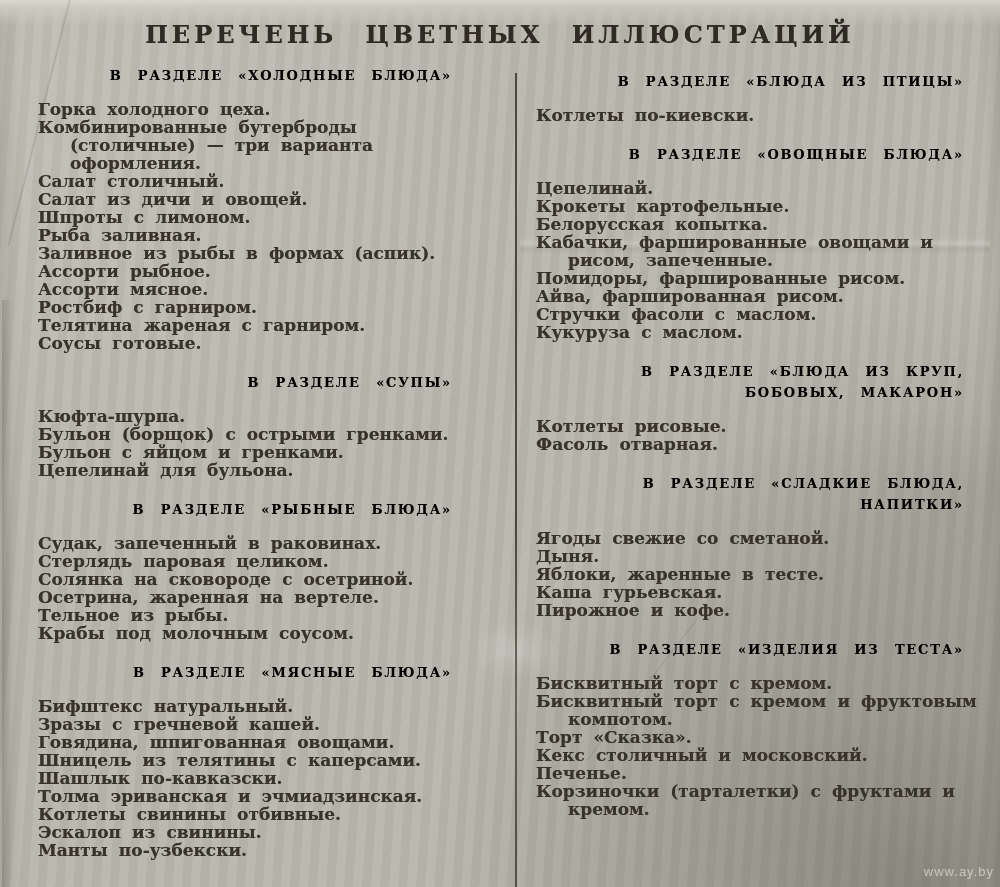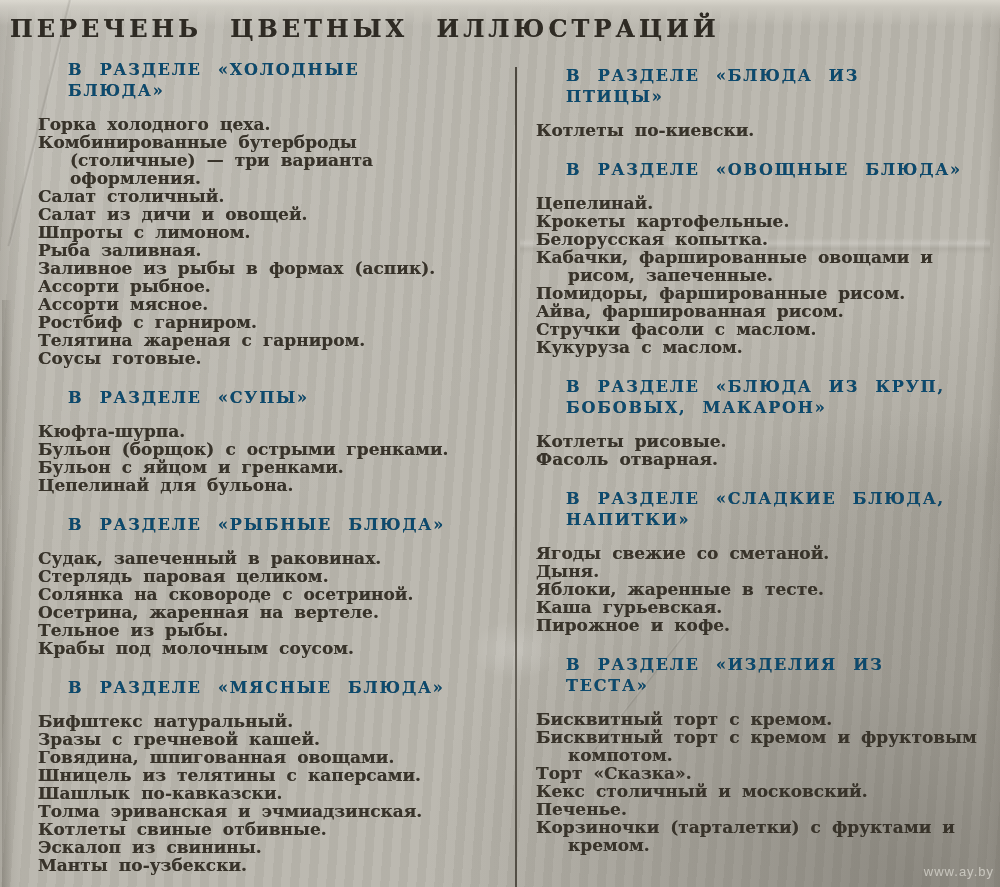--- a/index.html
+++ b/index.html
@@ -30,24 +30,26 @@
   .crease-c{left:520px;top:238px;width:470px;height:16px;
     background:linear-gradient(180deg, rgba(255,255,255,0), rgba(255,255,255,0.16), rgba(70,66,58,0.08), rgba(255,255,255,0));}
   .crease-d{left:640px;top:600px;width:3px;height:180px;transform:rotate(38deg);
     background:linear-gradient(to right, rgba(255,255,255,0.10), rgba(60,56,48,0.14), rgba(255,255,255,0));}
   .crease-e{left:470px;top:620px;width:90px;height:60px;
     background:radial-gradient(ellipse at center, rgba(255,255,255,0.18), rgba(255,255,255,0) 70%);}
 
   .page{position:relative;width:100%;height:100%;padding:14px 10px 0 10px;}
 
   .title{
+    text-align:center;
     font-size:24px;
     font-weight:bold;
     letter-spacing:4px;
     word-spacing:16px;
+    margin-top:6px;
     color:#2f2b24;
     text-shadow:0 0 0.6px rgba(47,43,36,0.7);
   }
 
   .columns{
     position:relative;
     display:flex;
     margin-top:16px;
     height:820px;
   }
@@ -55,29 +57,29 @@
     position:absolute;
     left:505px;top:8px;bottom:-16px;
     width:2px;
     background:linear-gradient(180deg, rgba(58,53,44,0.85) 0 55%, rgba(58,53,44,0.65) 75%, rgba(58,53,44,0.8));
   }
   .column{flex:0 0 490px;max-width:490px;}
   .column.left{padding:0 18px 0 28px;}
   .column.right{padding:6px 6px 0 26px;margin-left:10px;}
 
   .sec-heading{
-    text-align:left;
-    font-size:16px;
+    text-align:right;
+    font-size:13px;
     font-weight:bold;
     line-height:21px;
     letter-spacing:1.8px;
     word-spacing:9px;
     margin:20px 0 14px;
     padding:0 30px;
-    color:#0c4a6e;
+    color:#000000;
     text-shadow:0 0 0.5px rgba(51,47,39,0.6);
   }
   .sec-heading:first-child{margin-top:0;}
 
   .item{
     font-size:17px;
     line-height:18px;
     word-spacing:0.30em;
     padding-left:32px;
     text-indent:-32px;
@@ -135,21 +137,21 @@
         <p class="item">Осетрина, жаренная на вертеле.</p>
         <p class="item">Тельное из рыбы.</p>
         <p class="item">Крабы под молочным соусом.</p>
         <h2 class="sec-heading">В РАЗДЕЛЕ «МЯСНЫЕ БЛЮДА»</h2>
         <p class="item">Бифштекс натуральный.</p>
         <p class="item">Зразы с гречневой кашей.</p>
         <p class="item">Говядина, шпигованная овощами.</p>
         <p class="item">Шницель из телятины с каперсами.</p>
         <p class="item">Шашлык по-кавказски.</p>
         <p class="item">Толма эриванская и эчмиадзинская.</p>
-        <p class="item">Котлеты свиные отбивные.</p>
+        <p class="item">Котлеты свинины отбивные.</p>
         <p class="item">Эскалоп из свинины.</p>
         <p class="item">Манты по-узбекски.</p>
       </div>
     <div class="column right">
         <h2 class="sec-heading">В РАЗДЕЛЕ «БЛЮДА ИЗ ПТИЦЫ»</h2>
         <p class="item">Котлеты по-киевски.</p>
         <h2 class="sec-heading">В РАЗДЕЛЕ «ОВОЩНЫЕ БЛЮДА»</h2>
         <p class="item">Цепелинай.</p>
         <p class="item">Крокеты картофельные.</p>
         <p class="item">Белорусская копытка.</p>

